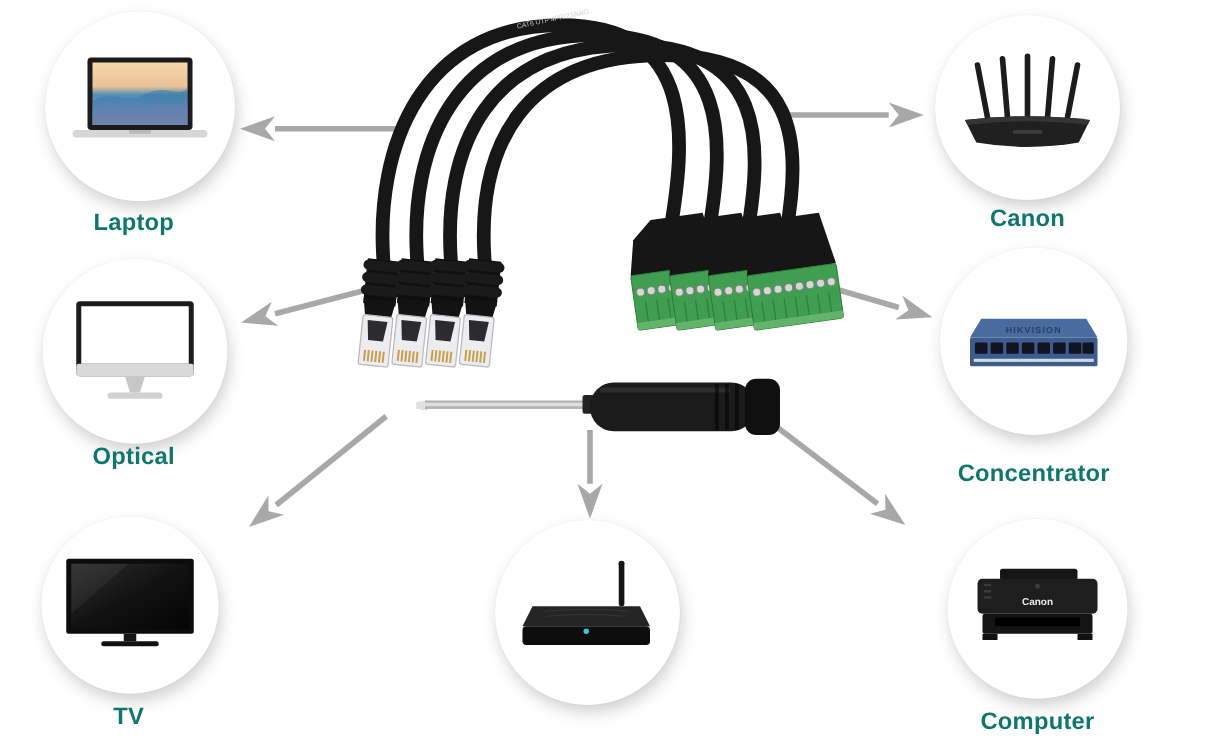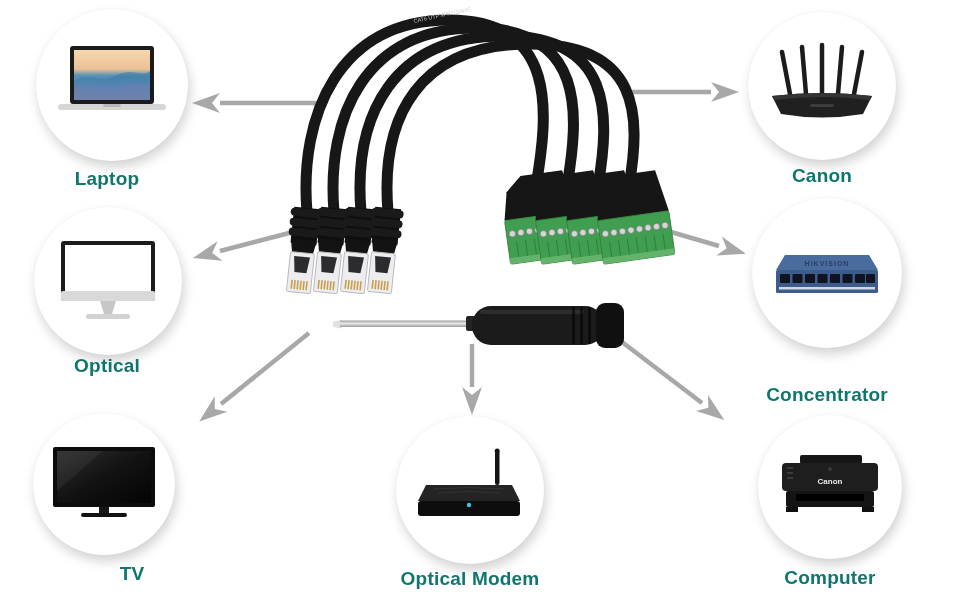--- a/index.html
+++ b/index.html
@@ -86,52 +86,51 @@
         <rect x="39" y="47" width="10" height="9" rx="1"></rect>
         <rect x="51.5" y="47" width="10" height="9" rx="1"></rect>
         <rect x="64" y="47" width="10" height="9" rx="1"></rect>
         <rect x="76.5" y="47" width="10" height="9" rx="1"></rect>
         <rect x="89" y="47" width="10" height="9" rx="1"></rect>
         <rect x="100" y="47" width="9" height="9" rx="1"></rect>
       </g>
       <rect x="13" y="60" width="96" height="2.5" fill="#e8edf5" opacity="0.85"></rect>
     </svg>
   </div>
-  <div class="device-label" style="left:827px;top:369px;margin-top:15px;">Concentrator</div>
+  <div class="device-label" style="left:827px;top:369px;">Concentrator</div>
 
   <div class="device-circle" style="left:33px;top:413px;width:142px;height:142px;">
     <svg width="118" height="90" viewBox="0 0 118 90">
       <defs>
         <linearGradient id="tvscr" x1="0" y1="0" x2="1" y2="1">
           <stop offset="0" stop-color="#2e2e2e"></stop>
           <stop offset="0.5" stop-color="#121212"></stop>
           <stop offset="1" stop-color="#040404"></stop>
         </linearGradient>
       </defs>
       <rect x="8" y="8" width="102" height="60" rx="2" fill="#0c0c0c"></rect>
       <rect x="12" y="12" width="94" height="52" fill="url(#tvscr)"></rect>
       <polygon points="12,12 58,12 12,52" fill="#ffffff" opacity="0.05"></polygon>
       <rect x="54" y="68" width="10" height="6" fill="#161616"></rect>
       <rect x="36" y="74" width="46" height="4" rx="2" fill="#121212"></rect>
     </svg>
   </div>
-  <div class="device-label" style="left:103px;top:563px;margin-left:29px;">TV</div>
+  <div class="device-label" style="left:103px;top:563px;">TV</div>
 
   <div class="device-circle" style="left:396px;top:416px;width:148px;height:148px;">
     <svg width="122" height="94" viewBox="0 0 122 94">
       <rect x="86" y="8" width="4.5" height="34" rx="2" fill="#141414"></rect>
       <circle cx="88.2" cy="8" r="2.5" fill="#141414"></circle>
       <polygon points="17,42 103,42 111,58 9,58" fill="#242424"></polygon>
       <path d="M25,46 Q60,43 95,46" stroke="#333" stroke-width="1" fill="none"></path>
       <path d="M28,50 Q60,47 92,50" stroke="#333" stroke-width="1" fill="none"></path>
       <rect x="9" y="58" width="102" height="15" rx="3" fill="#0d0d0d"></rect>
       <circle cx="60" cy="62" r="2.2" fill="#43c4d8"></circle>
     </svg>
   </div>
-  <div class="device-label" style="left:470px;top:568px;">Optical Modem</div>
 
   <div class="device-circle" style="left:758px;top:415px;width:144px;height:144px;text-align:right;">
     <svg width="120" height="92" viewBox="0 0 120 92">
       <rect x="30" y="14" width="62" height="9" rx="2" fill="#161616"></rect>
       <rect x="12" y="22" width="96" height="28" rx="4" fill="#1e1e1e"></rect>
       <circle cx="60" cy="28" r="2" fill="#3a3a3a"></circle>
       <g fill="#3a3a3a">
           <rect x="17" y="26" width="6" height="2"></rect>
           <rect x="17" y="31" width="6" height="2"></rect>
           <rect x="17" y="36" width="6" height="2"></rect>

